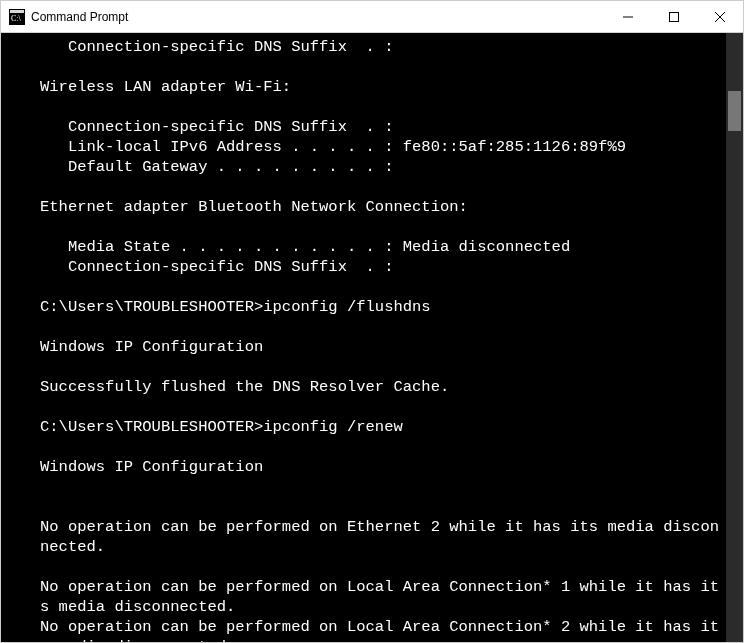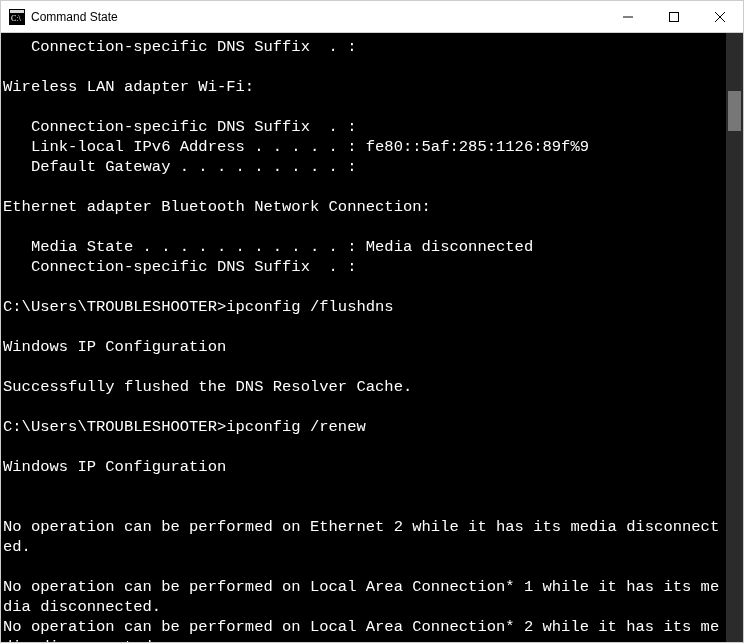--- a/index.html
+++ b/index.html
@@ -81,20 +81,21 @@
       flex: 1;
       background: #000000;
       color: #ffffff;
       font-family: Consolas, "Courier New", monospace;
       font-size: 15.5px;
       line-height: 20px;
       padding: 4px 2px 2px 2px;
       white-space: pre-wrap;
       word-break: break-all;
       overflow: hidden;
+      margin-left: 37px;
     }
     .terminal-line {
       min-height: 20px;
     }
     .scrollbar-track {
       width: 17px;
       background: #2b2b2b;
       position: relative;
       flex-shrink: 0;
     }
@@ -112,21 +113,21 @@
 
 <div class="window">
   <div class="titlebar">
     <span class="titlebar-icon">
       <svg viewBox="0 0 16 16">
         <rect x="0" y="0" width="16" height="16" fill="#000"></rect>
         <rect x="1" y="1" width="14" height="3" fill="#d9d9d9"></rect>
         <text x="2" y="12" font-size="8" fill="#fff" font-family="Consolas">C:\</text>
       </svg>
     </span>
-    <span class="title-text">Command State</span>
+    <span class="title-text">Command Prompt</span>
     <div class="window-controls">
       <button class="ctrl-btn">
         <svg viewBox="0 0 10 10">
             <line x1="0" y1="5" x2="10" y2="5"></line>
           </svg>
       </button>
       <button class="ctrl-btn">
         <svg viewBox="0 0 10 10">
             <rect x="0.5" y="0.5" width="9" height="9"></rect>
           </svg>

